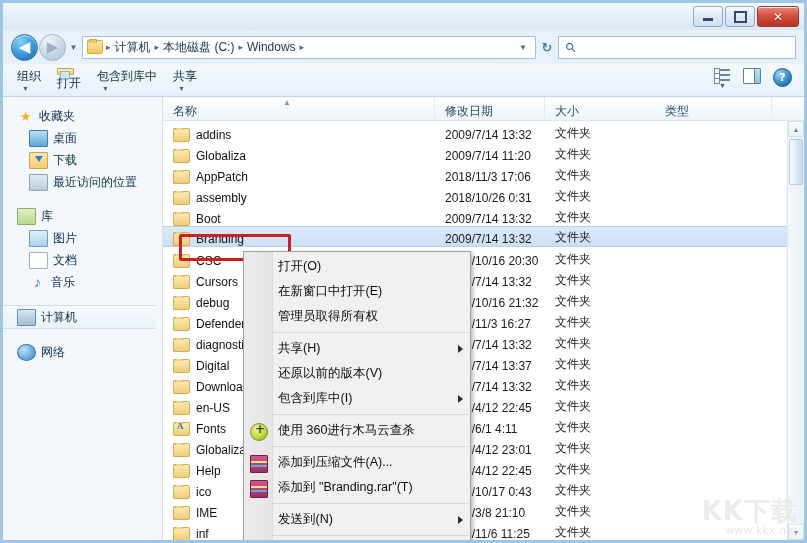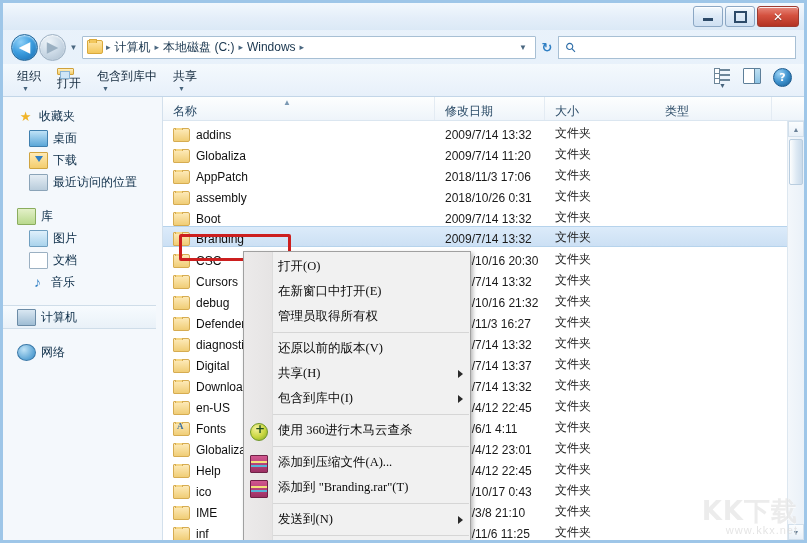--- a/index.html
+++ b/index.html
@@ -222,21 +222,21 @@
   .ctxmenu:before{
     content:"";position:absolute;left:0;top:0;bottom:0;width:28px;
     background:linear-gradient(90deg,#eceaea 0%,#e6e4e4 100%);
     border-right:1px solid #dcdcdc;
   }
   .mi{
     position:relative;height:25px;display:flex;align-items:center;
     padding-left:34px;padding-right:18px;font-size:12.5px;color:#0b0b0b;
     box-sizing:border-box;z-index:2;white-space:nowrap;
   }
-  .mi .mtext{position:relative;z-index:3;font-family:Liberation Serif, serif;}
+  .mi .mtext{position:relative;z-index:3;}
   .msep{height:1px;background:#d6d6d6;margin:3px 1px 3px 29px;position:relative;z-index:2;}
   .arrow{position:absolute;right:7px;top:9px;
     border-left:5px solid #2a2a2a;border-top:4px solid transparent;border-bottom:4px solid transparent;}
   .miicon{position:absolute;left:6px;top:5px;width:16px;height:16px;z-index:3;}
   .ico-360{
     border-radius:50%;
     background:radial-gradient(circle at 35% 30%,#f4f09a 0%,#c8d63f 55%,#7ba32a 100%);
     border:1px solid #6f9626;
   }
   .ico-360:after{content:"+";position:absolute;left:4px;top:-2px;color:#1e4d1e;font-size:12px;font-weight:bold;
@@ -617,25 +617,25 @@
         <span class="mtext">打开(O)</span>
       </div>
       <div class="mi">
         <span class="mtext">在新窗口中打开(E)</span>
       </div>
       <div class="mi">
         <span class="mtext">管理员取得所有权</span>
       </div>
       <div class="msep"></div>
       <div class="mi">
-        <span class="mtext">还原以前的版本(V)</span>
-      </div>
-      <div class="mi">
         <span class="mtext">共享(H)</span>
         <span class="arrow"></span>
+      </div>
+      <div class="mi">
+        <span class="mtext">还原以前的版本(V)</span>
       </div>
       <div class="mi">
         <span class="mtext">包含到库中(I)</span>
         <span class="arrow"></span>
       </div>
       <div class="msep"></div>
       <div class="mi">
         <span class="miicon ico-360"></span>
         <span class="mtext">使用 360进行木马云查杀</span>
       </div>

